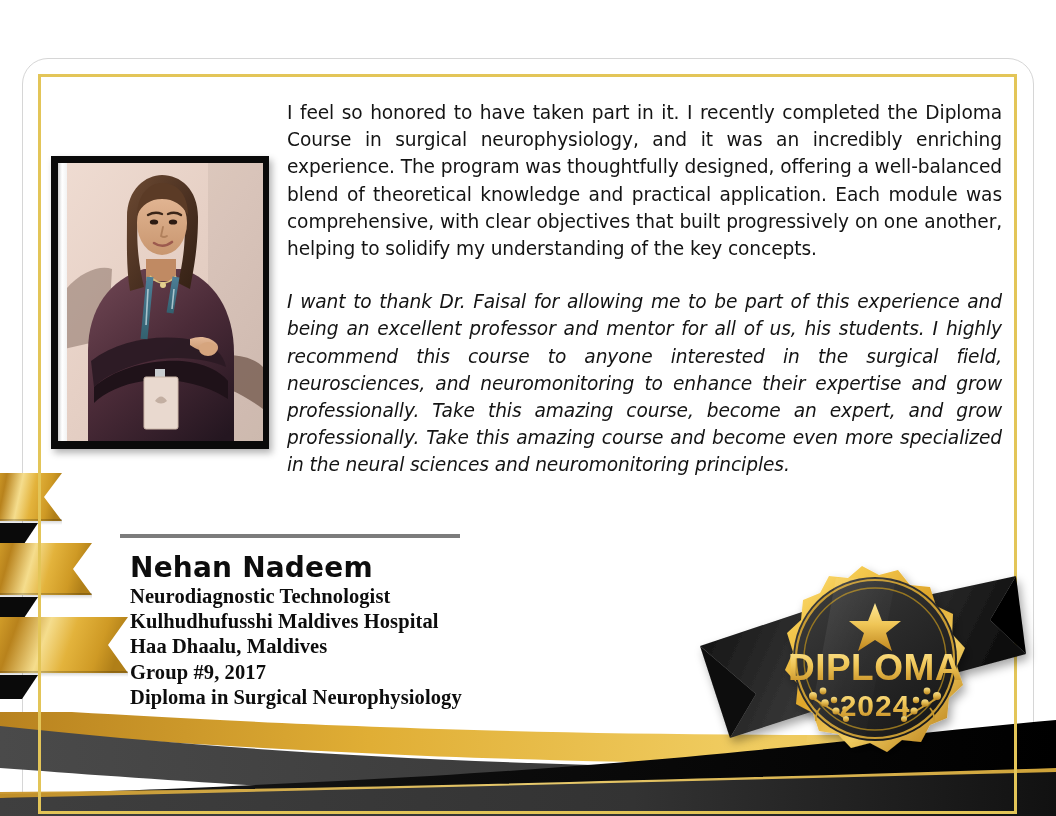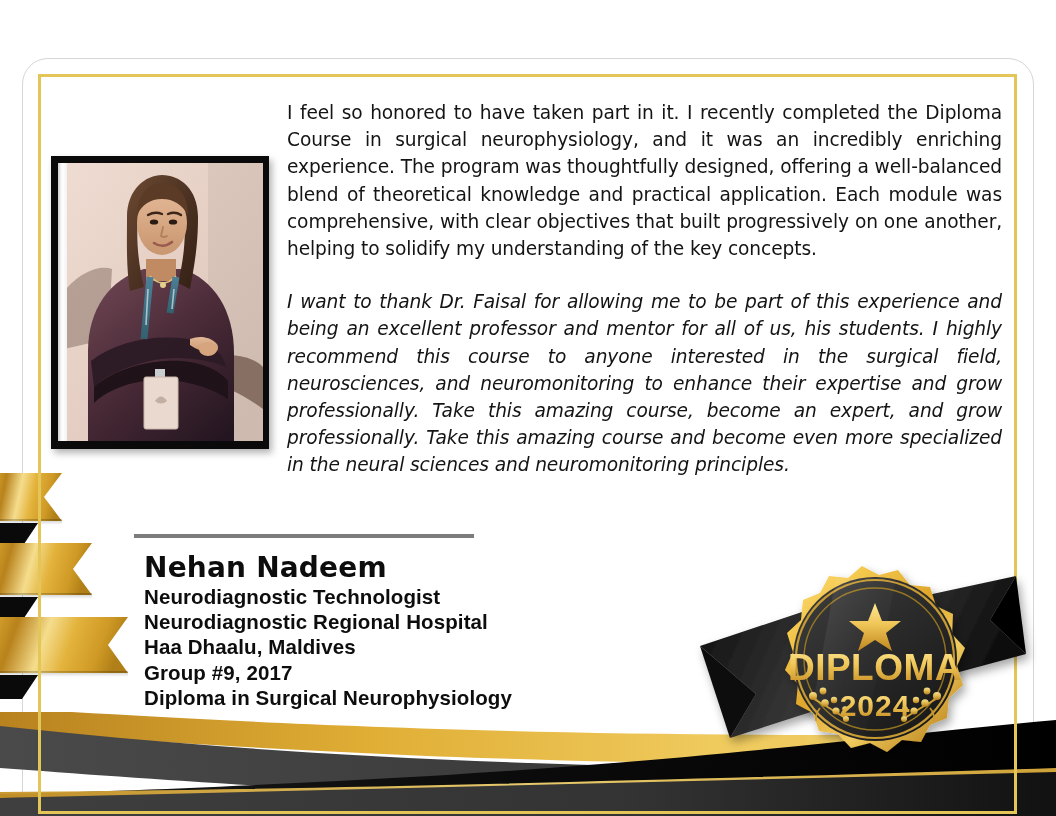--- a/index.html
+++ b/index.html
@@ -95,39 +95,39 @@
     color:#141414;
     text-align:justify;
     text-justify:inter-word;
     letter-spacing:-0.1px;
   }
   .quote p:last-child{margin-bottom:0;font-style:italic;}
 
   
   .sig{
     position:absolute;
-    left:134px;top:498px;
+    left:120px;top:498px;
     z-index:7;
   }
   .sig-rule{
     width:340px;height:4px;
     background:#7c7c7c;
     margin-bottom:13px;
   }
   .sig-name{
     font-family:"DejaVu Sans", sans-serif;
     font-weight:bold;
     font-size:28px;
     line-height:33px;
     color:#0d0d0d;
     letter-spacing:0.2px;
     margin-left:10px;
   }
   .sig-line{
-    font-family:Liberation Sans, sans-serif;
+    font-family:Liberation Serif, serif;
     font-weight:bold;
     font-size:20.5px;
     line-height:25.2px;
     color:#0d0d0d;
     letter-spacing:0.1px;
     margin-left:10px;
   }
 
   
   .seal{
@@ -317,21 +317,21 @@
 
   <div class="quote">
     <p>I feel so honored to have taken part in it. I recently completed the Diploma Course in surgical neurophysiology, and it was an incredibly enriching experience. The program was thoughtfully designed, offering a well-balanced blend of theoretical knowledge and practical application. Each module was comprehensive, with clear objectives that built progressively on one another, helping to solidify my understanding of the key concepts.</p>
     <p>I want to thank Dr. Faisal for allowing me to be part of this experience and being an excellent professor and mentor for all of us, his students. I highly recommend this course to anyone interested in the surgical field, neurosciences, and neuromonitoring to enhance their expertise and grow professionally. Take this amazing course, become an expert, and grow professionally. Take this amazing course and become even more specialized in the neural sciences and neuromonitoring principles.</p>
   </div>
 
   <div class="sig">
     <div class="sig-rule"></div>
     <div class="sig-name">Nehan Nadeem</div>
     <div class="sig-line">Neurodiagnostic Technologist</div>
-    <div class="sig-line">Neurodiagnostic Regional Hospital</div>
+    <div class="sig-line">Kulhudhufusshi Maldives Hospital</div>
     <div class="sig-line">Haa Dhaalu, Maldives</div>
     <div class="sig-line">Group #9, 2017</div>
     <div class="sig-line">Diploma in Surgical Neurophysiology</div>
   </div>
 
   <div class="seal">
     <svg viewBox="0 0 352 262" width="352" height="262">
       <defs>
         <linearGradient id="gedge" x1="0" y1="0" x2="0.85" y2="1">
           <stop offset="0%" stop-color="#ffe689"></stop>

